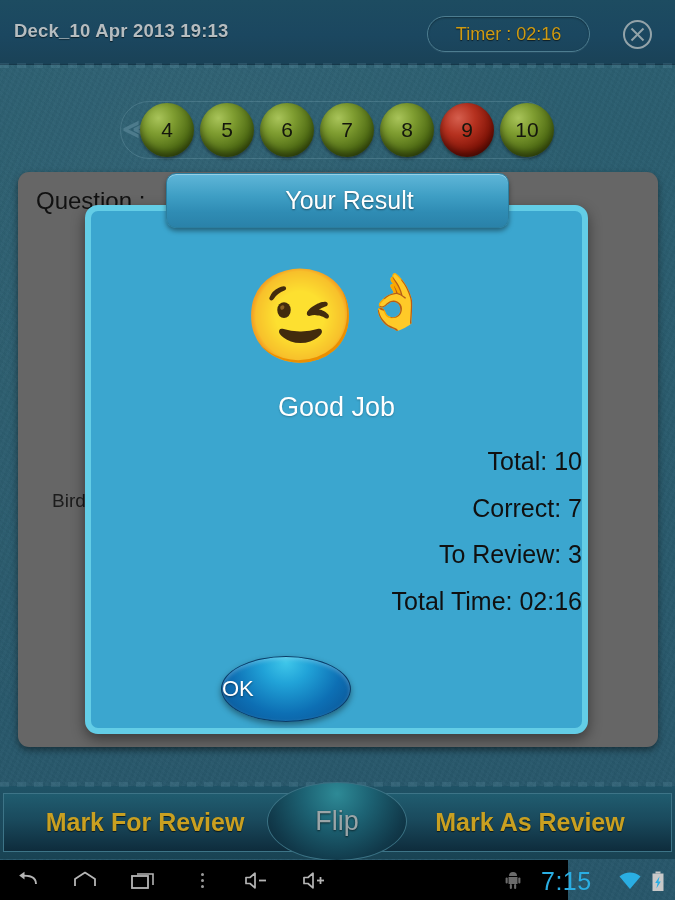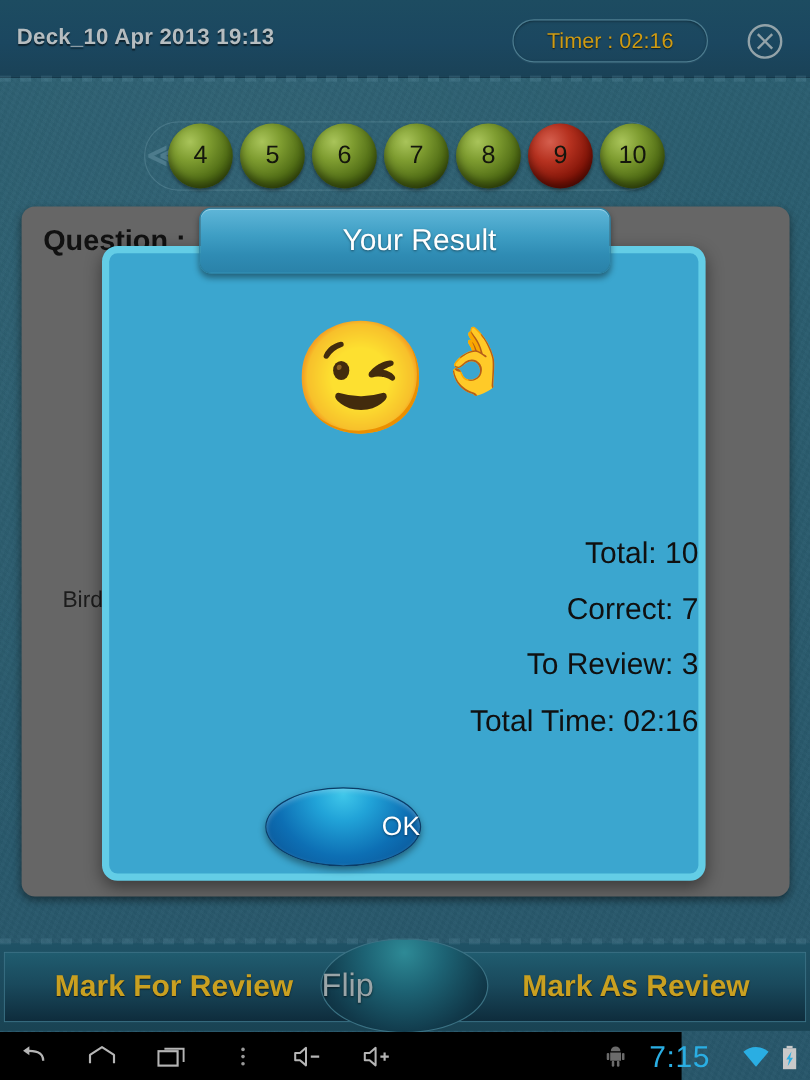--- a/index.html
+++ b/index.html
@@ -101,21 +101,21 @@
   .qcard {
     position: absolute; left: 18px; top: 172px;
     width: 640px; height: 575px;
     background: #666666;
     border-radius: 11px;
     box-shadow: 0 3px 7px rgba(0,0,0,.45);
     z-index: 2;
   }
   .qcard-title {
     position: absolute; left: 18px; top: 15px;
-    font-size: 24px; font-weight: bold; color: #111;
+    font-size: 24px; font-weight: normal; color: #111;
   }
   .qcard-body {
     position: absolute; left: 34px; top: 318px;
     font-size: 19px; color: #1c1c1c;
   }
 
   
   .dialog {
     position: absolute; left: 85px; top: 205px;
     width: 503px; height: 529px;
@@ -166,21 +166,21 @@
     white-space: nowrap;
   }
 
   .ok-btn {
     position: absolute; left: 130px; top: 445px;
     width: 130px; height: 66px;
     border-radius: 50%;
     background: radial-gradient(ellipse at 50% 8%, #3fc7ea 0%, #21a3d8 26%, #0d6fb4 62%, #0a4e8e 100%);
     border: 1.5px solid #0b3c66;
     box-shadow: 0 3px 6px rgba(0,0,0,.40), inset 0 2px 4px rgba(255,255,255,.25);
-    display: flex; align-items: center; justify-content: flex-end;
+    display: flex; align-items: center; justify-content: flex-start;
   }
   .ok-text {
     font-size: 22px; color: #ffffff;
     text-shadow: 0 1px 2px rgba(0,0,0,.45);
   }
 
   
   .bottom-bar {
     position: absolute; left: 0; top: 786px;
     width: 675px; height: 73px;
@@ -208,21 +208,21 @@
     font-weight: bold;
   }
   .bar-left .bar-label  { margin-right: 34px; }
   .bar-right .bar-label { margin-left: 34px; }
   .flip-btn {
     position: absolute; left: 267px; top: 782px;
     width: 140px; height: 79px;
     border-radius: 50%;
     background: radial-gradient(ellipse at 50% 14%, #2e8a96 0%, #1d6374 34%, #113a4b 72%, #0a2230 100%);
     border: 1.5px solid #3a7183;
-    display: flex; align-items: center; 
+    display: flex; align-items: center; justify-content: center;
     z-index: 8;
   }
   .flip-text {
     font-size: 27px; color: #9aa5a8;
     text-shadow: 0 1px 2px rgba(0,0,0,.6);
   }
 
   
   .navbar {
     position: absolute; left: 0; top: 860px;
@@ -296,20 +296,21 @@
     <div class="qcard-body">Bird</div>
   </div>
 
   <div class="dialog">
 
     <div class="emoji-row">
       <span class="emoji-face">😉</span>
       <span class="emoji-hand">👌</span>
     </div>
 
+    <div class="good-job">Good Job</div>
 
     <div class="stats" id="stats-host">
         <div class="stat-line">Total: 10</div>
         <div class="stat-line">Correct: 7</div>
         <div class="stat-line">To Review: 3</div>
         <div class="stat-line">Total Time: 02:16</div>
       </div>
 
     <div class="ok-btn">
       <span class="ok-text">OK</span>

